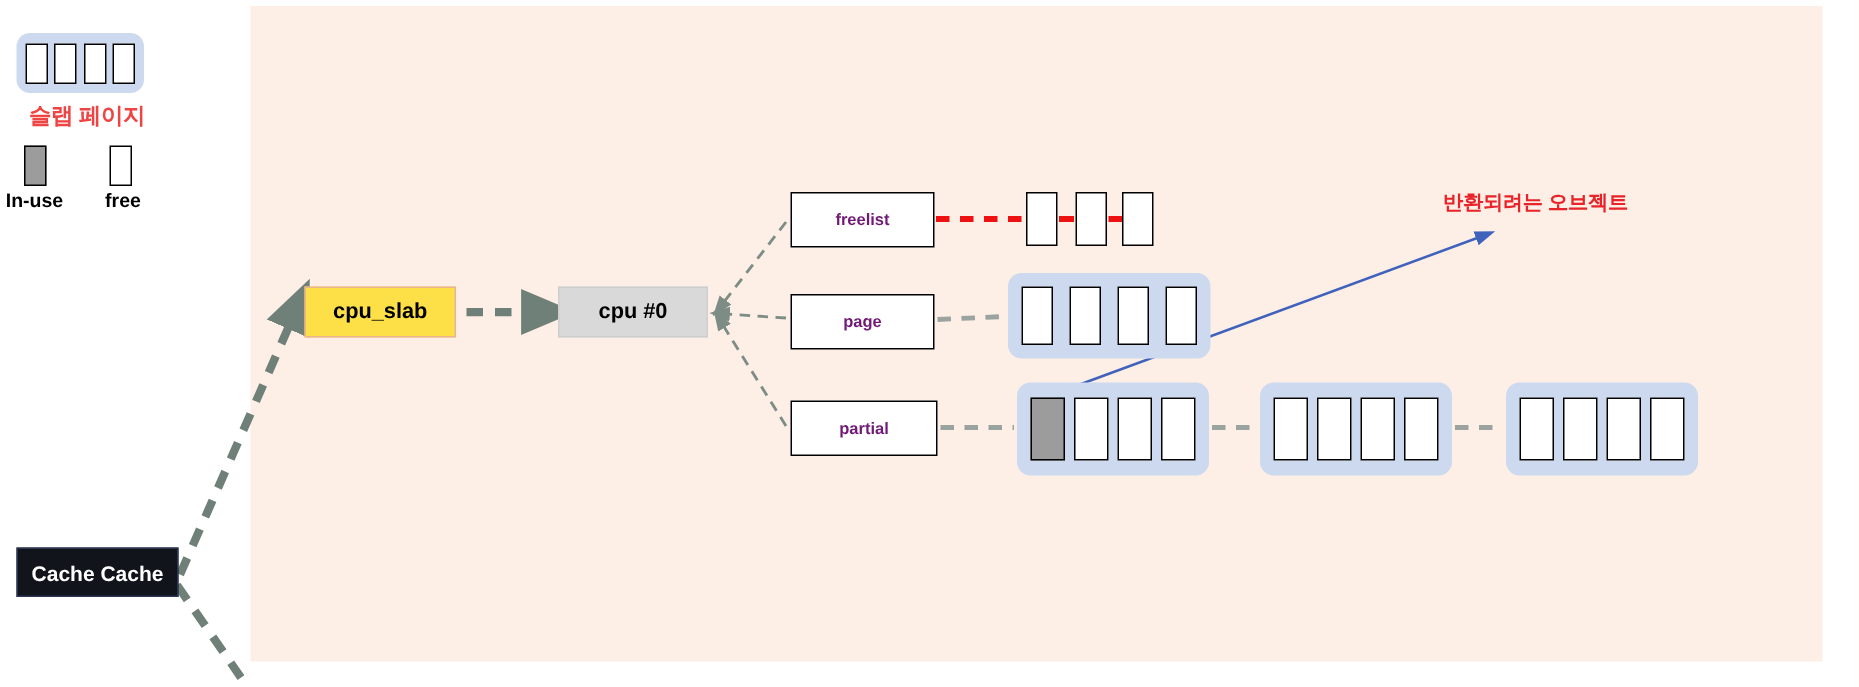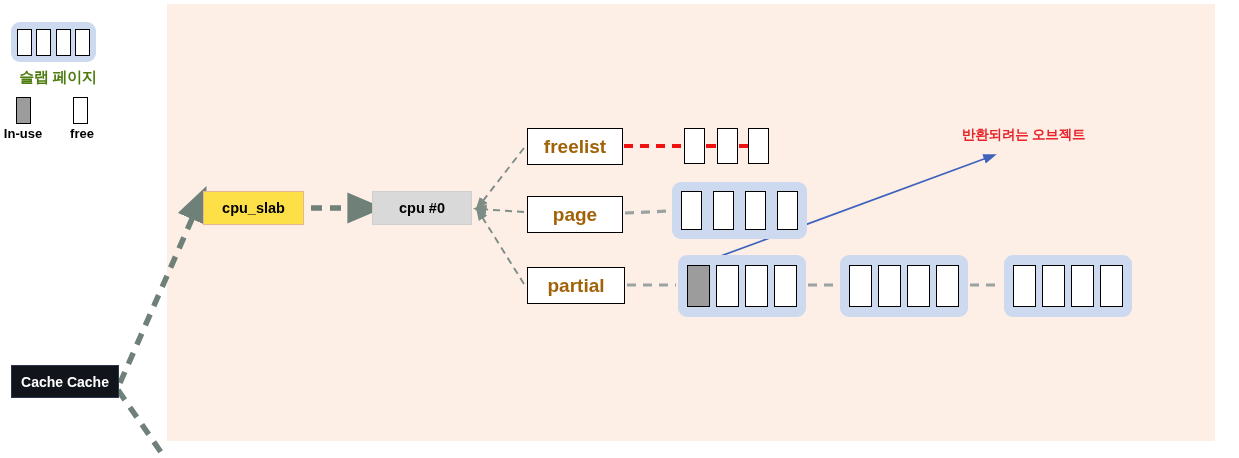--- a/index.html
+++ b/index.html
@@ -73,21 +73,21 @@
     height: 27px;
   }
   #legend-caption {
     position: absolute;
     left: 8px;
     top: 68px;
     width: 100px;
     text-align: center;
     font-size: 15px;
     font-weight: bold;
-    color: #4d7c0f;
+    color: #ef4444;
     letter-spacing: -0.3px;
   }
   .legend-swatch {
     position: absolute;
     width: 15px;
     height: 27px;
     border: 1.6px solid #000;
     box-sizing: border-box;
   }
   #legend-swatch-inuse { left: 16px; top: 97px; background: #9c9c9c; }
@@ -141,23 +141,23 @@
     border: 1px solid #cfcfcf;
   }
   .field-box {
     position: absolute;
     display: flex;
     align-items: center;
     justify-content: center;
     background: #ffffff;
     border: 1.6px solid #000000;
     box-sizing: border-box;
-    font-size: 19px;
-    font-weight: bold;
-    color: #a16207;
+    font-size: 11px;
+    font-weight: bold;
+    color: #701a75;
     text-align: right;
   }
   #freelist-box { left: 527px; top: 128px; width: 96px; height: 37px; }
   #page-box     { left: 527px; top: 196px; width: 96px; height: 37px; }
   #partial-box  { left: 527px; top: 267px; width: 98px; height: 37px; }
 
   
   .free-cell {
     position: absolute;
     background: #ffffff;

